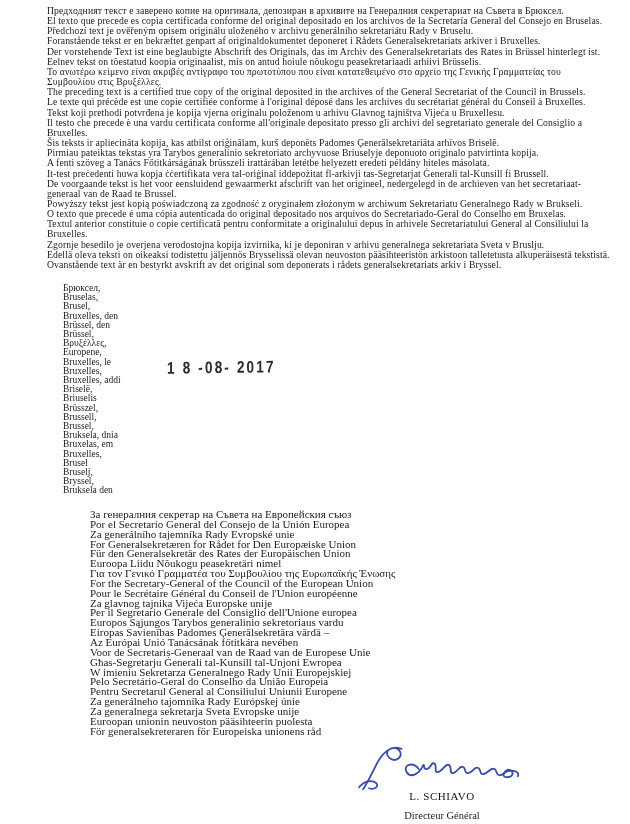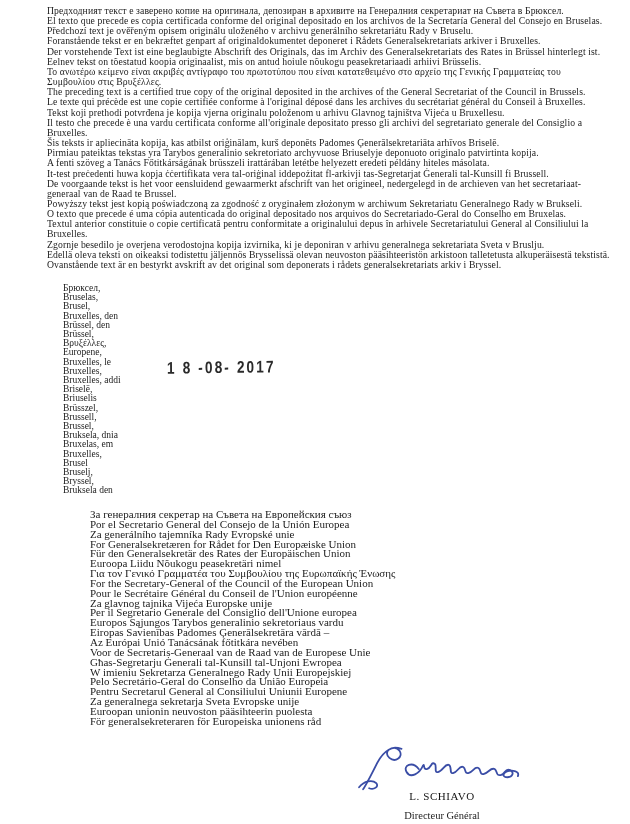--- a/index.html
+++ b/index.html
@@ -168,20 +168,21 @@
       <div class="signatory-line">Za glavnog tajnika Vijeća Europske unije</div>
       <div class="signatory-line">Per il Segretario Generale del Consiglio dell'Unione europea</div>
       <div class="signatory-line">Europos Sąjungos Tarybos generalinio sekretoriaus vardu</div>
       <div class="signatory-line">Eiropas Savienības Padomes Ģenerālsekretāra vārdā –</div>
       <div class="signatory-line">Az Európai Unió Tanácsának főtitkára nevében</div>
       <div class="signatory-line">Voor de Secretaris-Generaal van de Raad van de Europese Unie</div>
       <div class="signatory-line">Għas-Segretarju Ġenerali tal-Kunsill tal-Unjoni Ewropea</div>
       <div class="signatory-line">W imieniu Sekretarza Generalnego Rady Unii Europejskiej</div>
       <div class="signatory-line">Pelo Secretário-Geral do Conselho da União Europeia</div>
       <div class="signatory-line">Pentru Secretarul General al Consiliului Uniunii Europene</div>
+      <div class="signatory-line">Za generálneho tajomníka Rady Európskej únie</div>
       <div class="signatory-line">Za generalnega sekretarja Sveta Evropske unije</div>
       <div class="signatory-line">Euroopan unionin neuvoston pääsihteerin puolesta</div>
       <div class="signatory-line">För generalsekreteraren för Europeiska unionens råd</div>
     </div>
 
   <div class="signature-block">
     <svg class="sig-svg" viewBox="0 0 170 48" fill="none" xmlns="http://www.w3.org/2000/svg">
       <path d="M45,6 C33,2 27,10 33,15 C39,20 47,14 43,8 C38,1 27,8 21,20 C15,32 10,42 7,46" stroke="#3a4da6" stroke-width="1.8" stroke-linecap="round"></path>
       <path d="M3,44 C8,38 16,36 20,40 C23,43 18,47 13,45" stroke="#3a4da6" stroke-width="1.8" stroke-linecap="round"></path>
       <path d="M62,26 C56,18 46,22 50,29 C54,36 63,30 66,23 C68,19 66,27 70,26 C75,25 74,18 78,21 C80,23 77,30 81,29 C86,28 88,20 92,22 C95,24 92,31 96,30 C101,29 102,22 106,24 C109,26 107,31 111,30 C116,29 117,23 121,25 C124,27 122,32 126,31 C131,30 133,24 137,26 C140,28 138,33 143,32 C148,31 147,25 152,27 C157,29 155,35 148,34 C144,33 146,29 150,28 C155,27 162,28 160,33" stroke="#3a4da6" stroke-width="1.8" stroke-linecap="round"></path>

